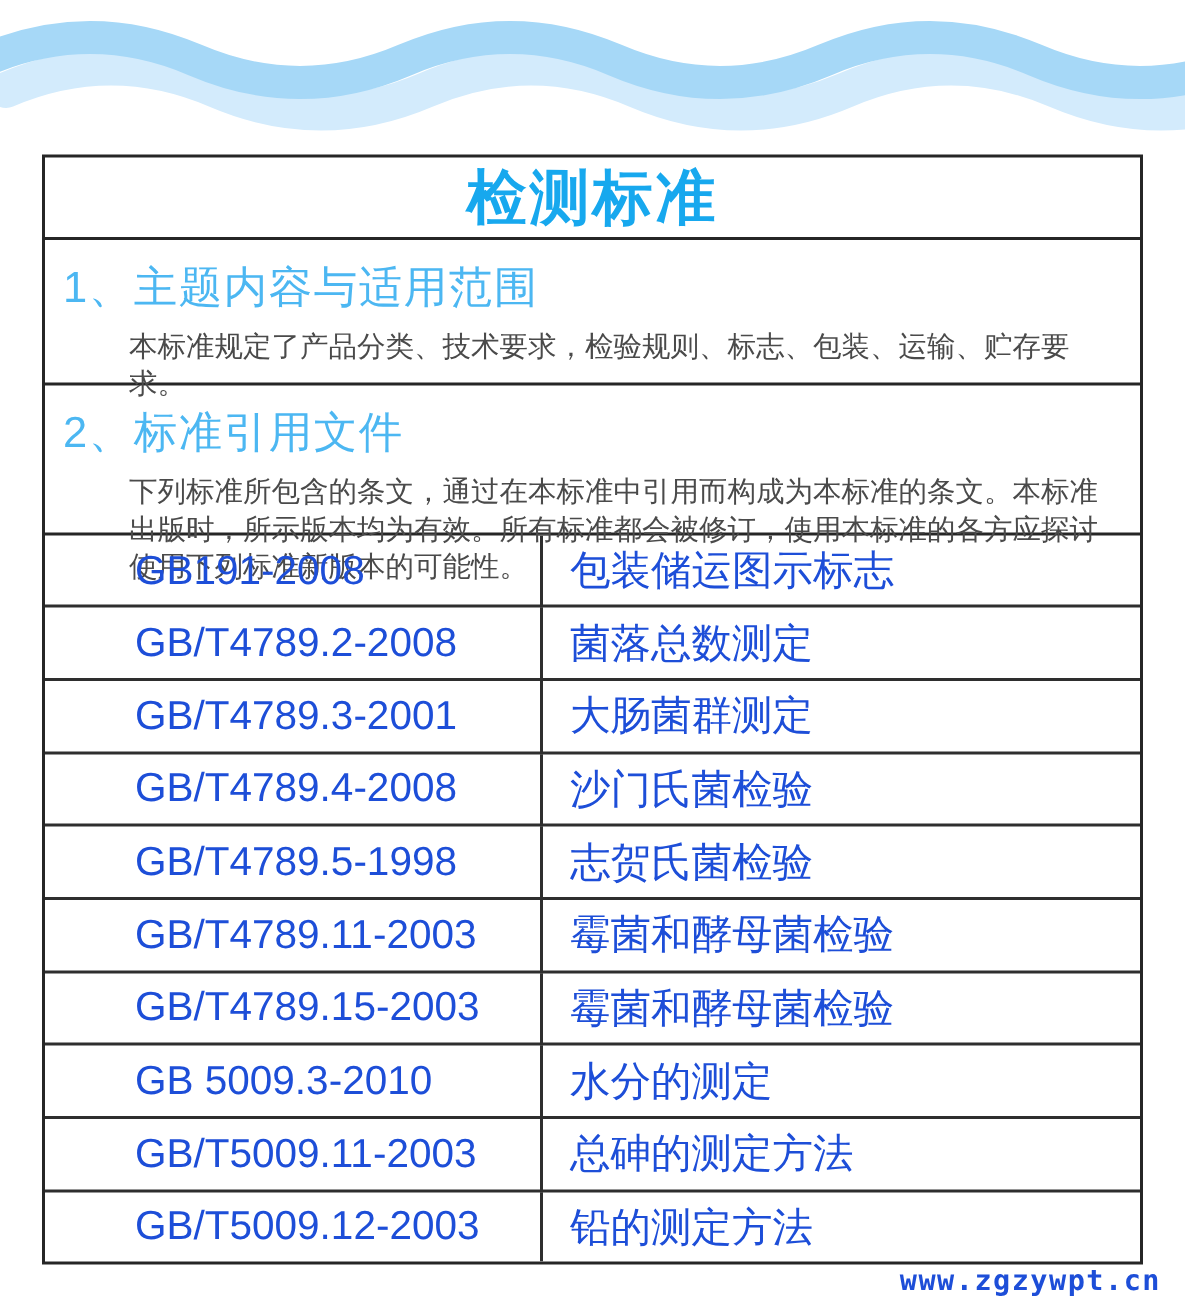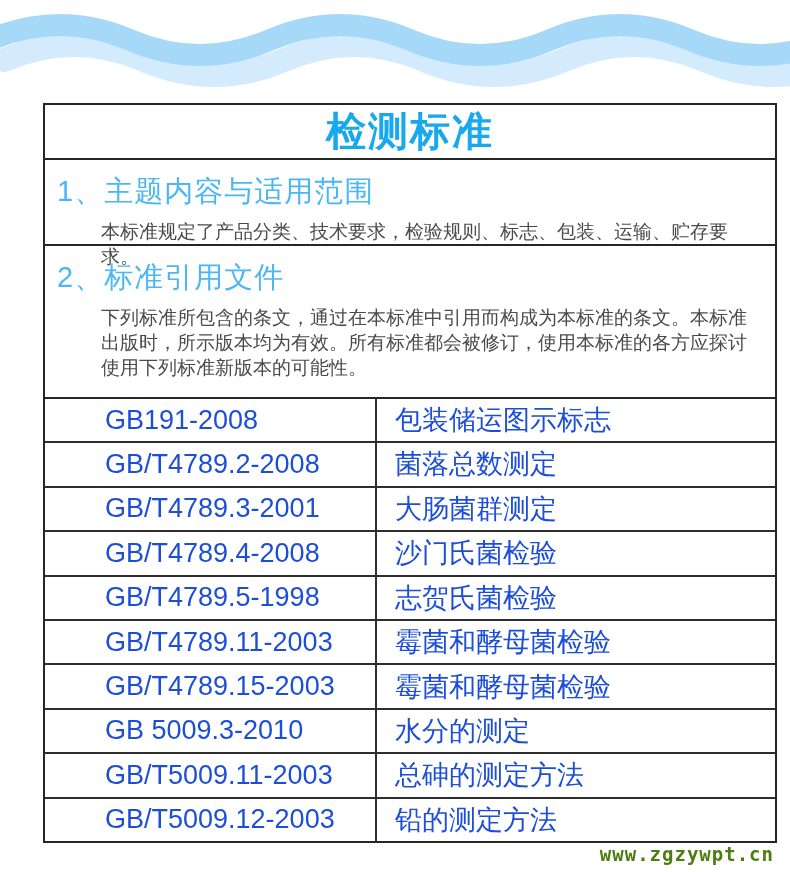--- a/index.html
+++ b/index.html
@@ -9,21 +9,21 @@
     font-family: "Liberation Sans", sans-serif;
     overflow: hidden;
     position: relative;
   }
   .wave-wrap {
     position: absolute; top: 0; left: 0;
     width: 790px; height: 100px;
   }
   .card {
     position: absolute;
-    left: 43px; top: 103px;
+    left: 28px; top: 103px;
     width: 734px; height: 740px;
     background: #ffffff;
     border: 2px solid #262626;
     display: flex;
     flex-direction: column;
   }
   .title-row {
     height: 55px;
     border-bottom: 2px solid #262626;
     display: flex; align-items: center; justify-content: center;
@@ -31,22 +31,22 @@
   .page-title {
     color: #17a8ee;
     font-size: 40px;
     font-weight: bold;
     letter-spacing: 2px;
   }
   .section {
     border-bottom: 2px solid #262626;
     padding: 12px 14px 0 12px;
   }
-  .section-1 { height: 86px; }
-  .section-2 { height: 153px; }
+  .section-1 { height: 97px; }
+  .section-2 { height: 100px; }
   .section-heading {
     color: #4cb7f2;
     font-size: 29px;
     font-weight: 400;
     letter-spacing: 1px;
     margin-bottom: 7px;
     white-space: nowrap;
   }
   .section-body {
     color: #4a4a4a;
@@ -77,21 +77,21 @@
     padding-left: 60px;
     letter-spacing: 0px;
   }
   td.name-cell { padding-left: 18px; }
   .watermark {
     position: absolute;
     right: 16px; top: 843px;
     font-family: "DejaVu Sans Mono", monospace;
     font-size: 19px;
     font-weight: bold;
-    color: #4d7c0f;
+    color: #1d4ed8;
     letter-spacing: 1px;
   }
 </style>
 </head>
 <body>
 
 <div class="wave-wrap">
   <svg width="790" height="100" viewBox="0 0 790 100">
     <path d="M-10,40 Q 60,10 130,40 T 270,40 T 410,40 T 550,40 T 690,40 T 830,40" transform="translate(14,20)" fill="none" stroke="#d3ebfc" stroke-width="24" stroke-linecap="round"></path>
     <path d="M-10,40 Q 60,10 130,40 T 270,40 T 410,40 T 550,40 T 690,40 T 830,40" fill="none" stroke="#a6d8f7" stroke-width="22" stroke-linecap="round"></path>

